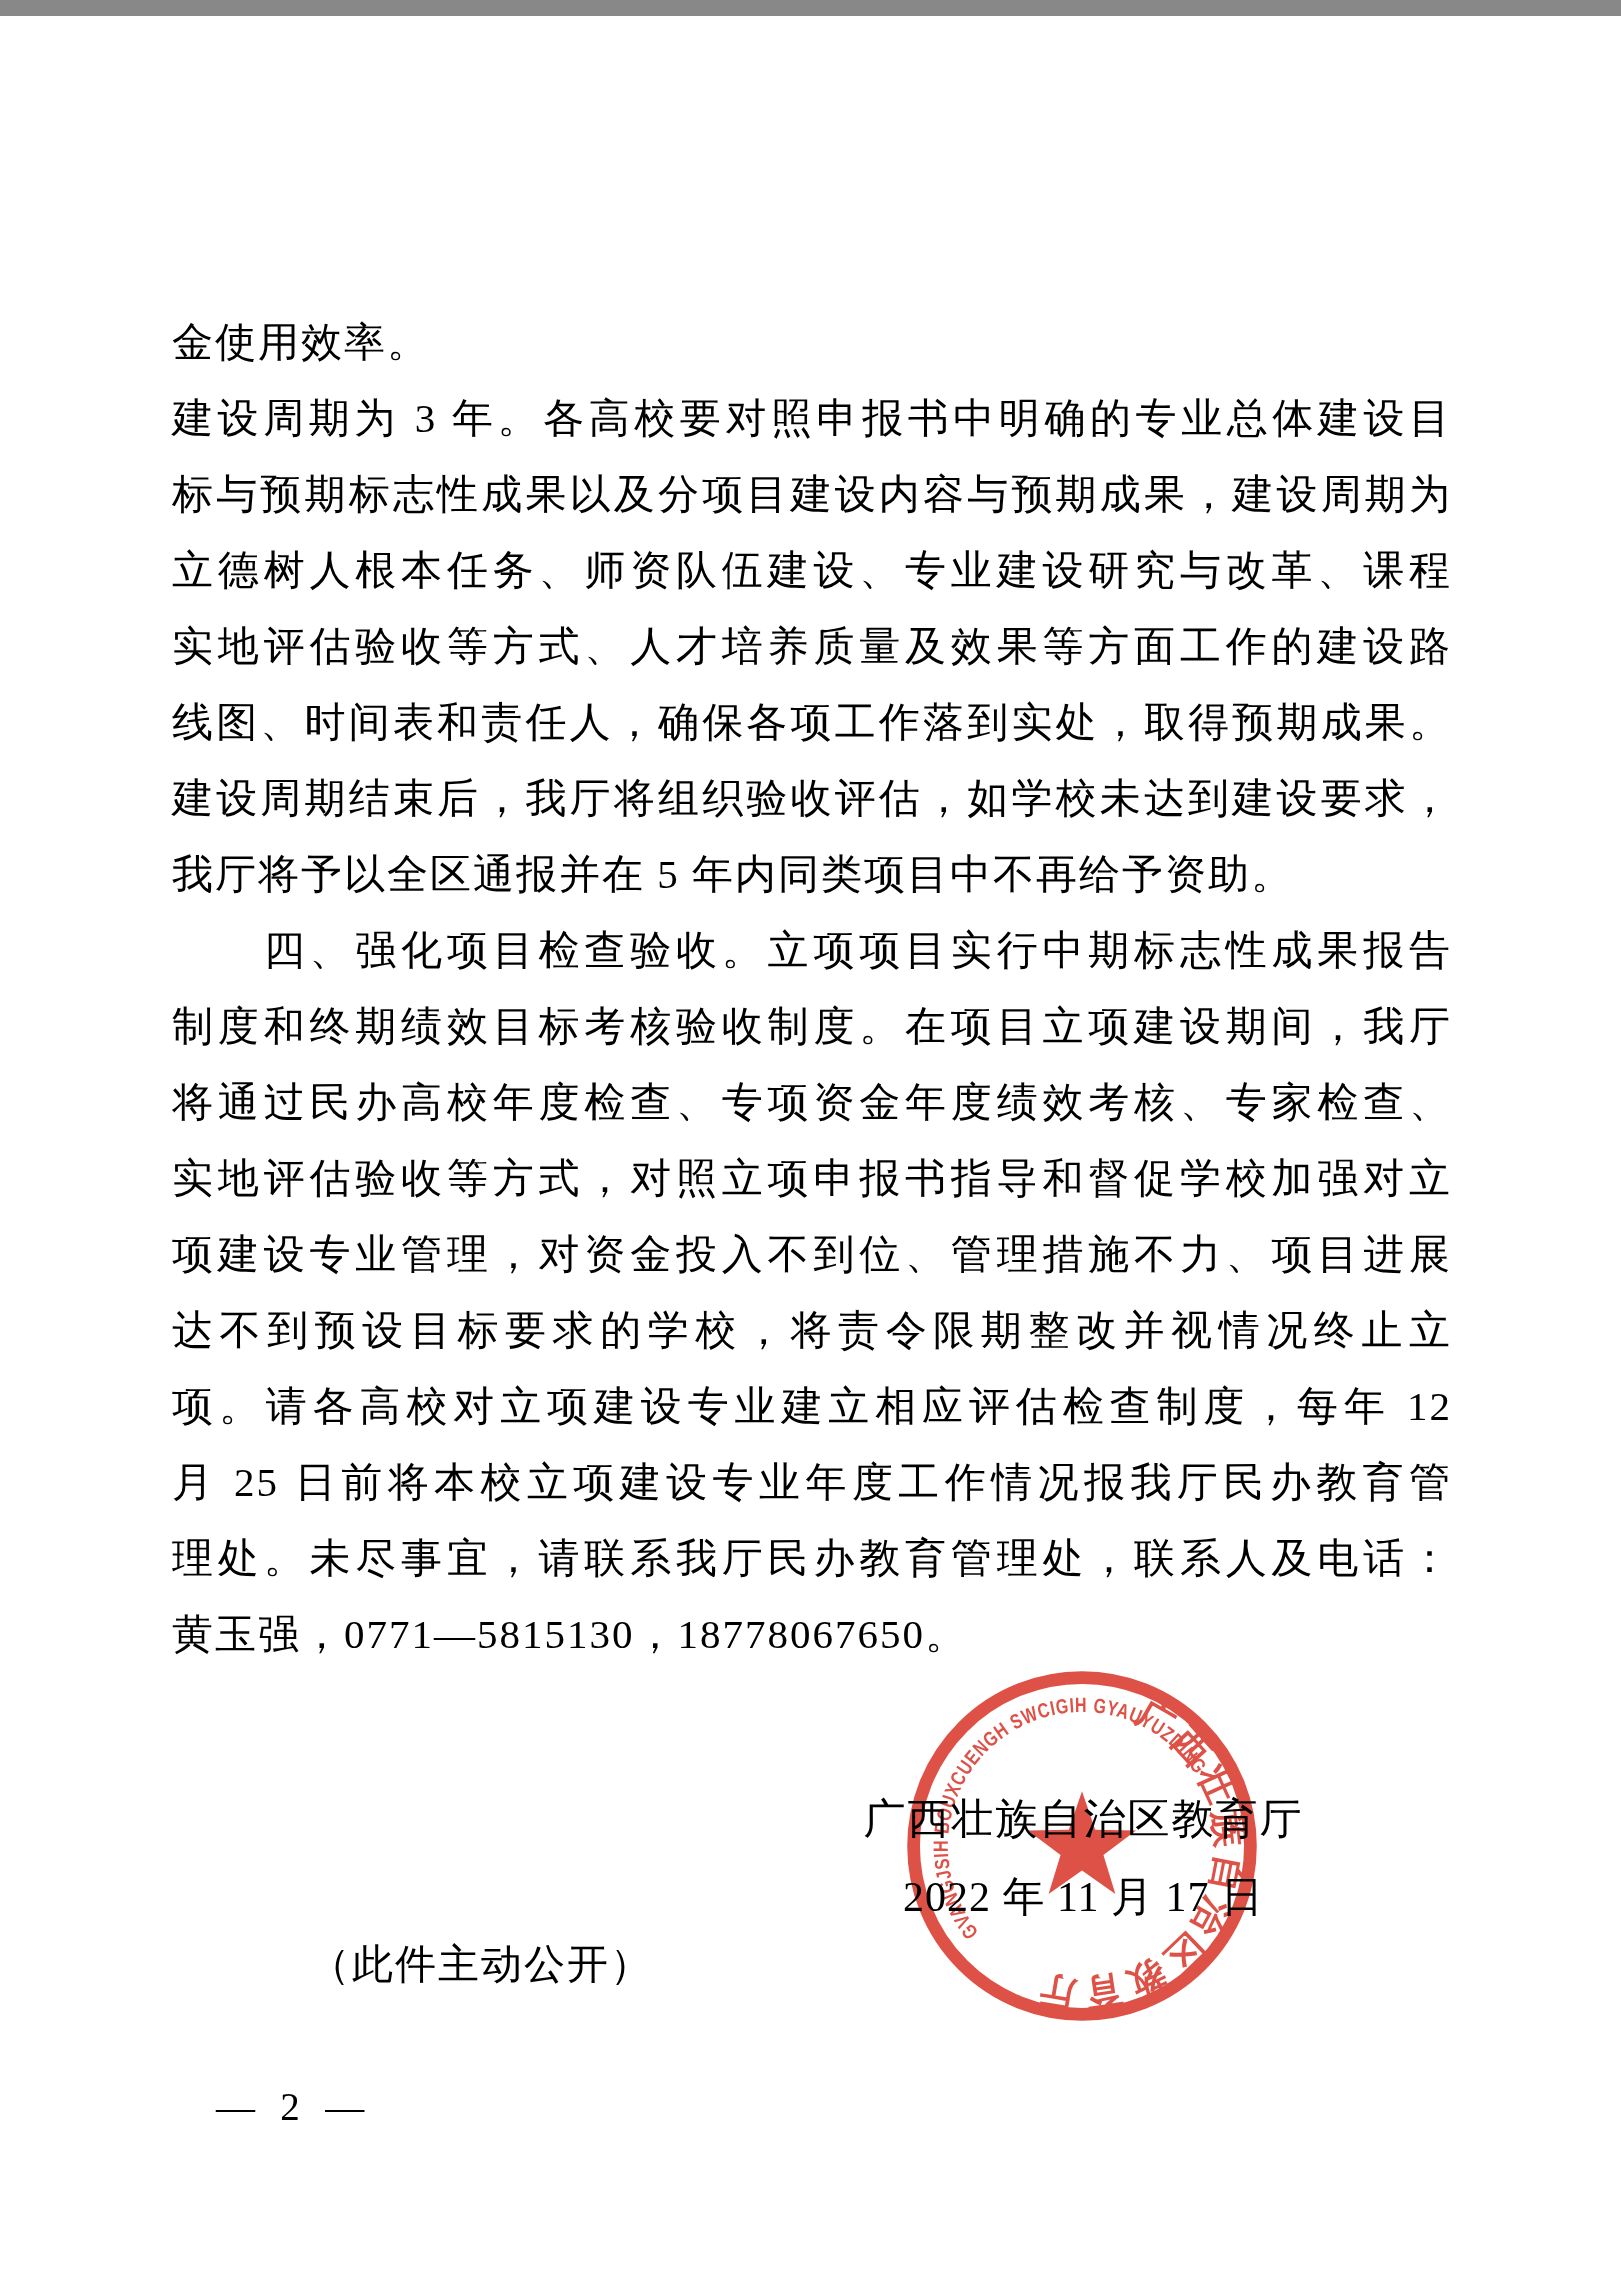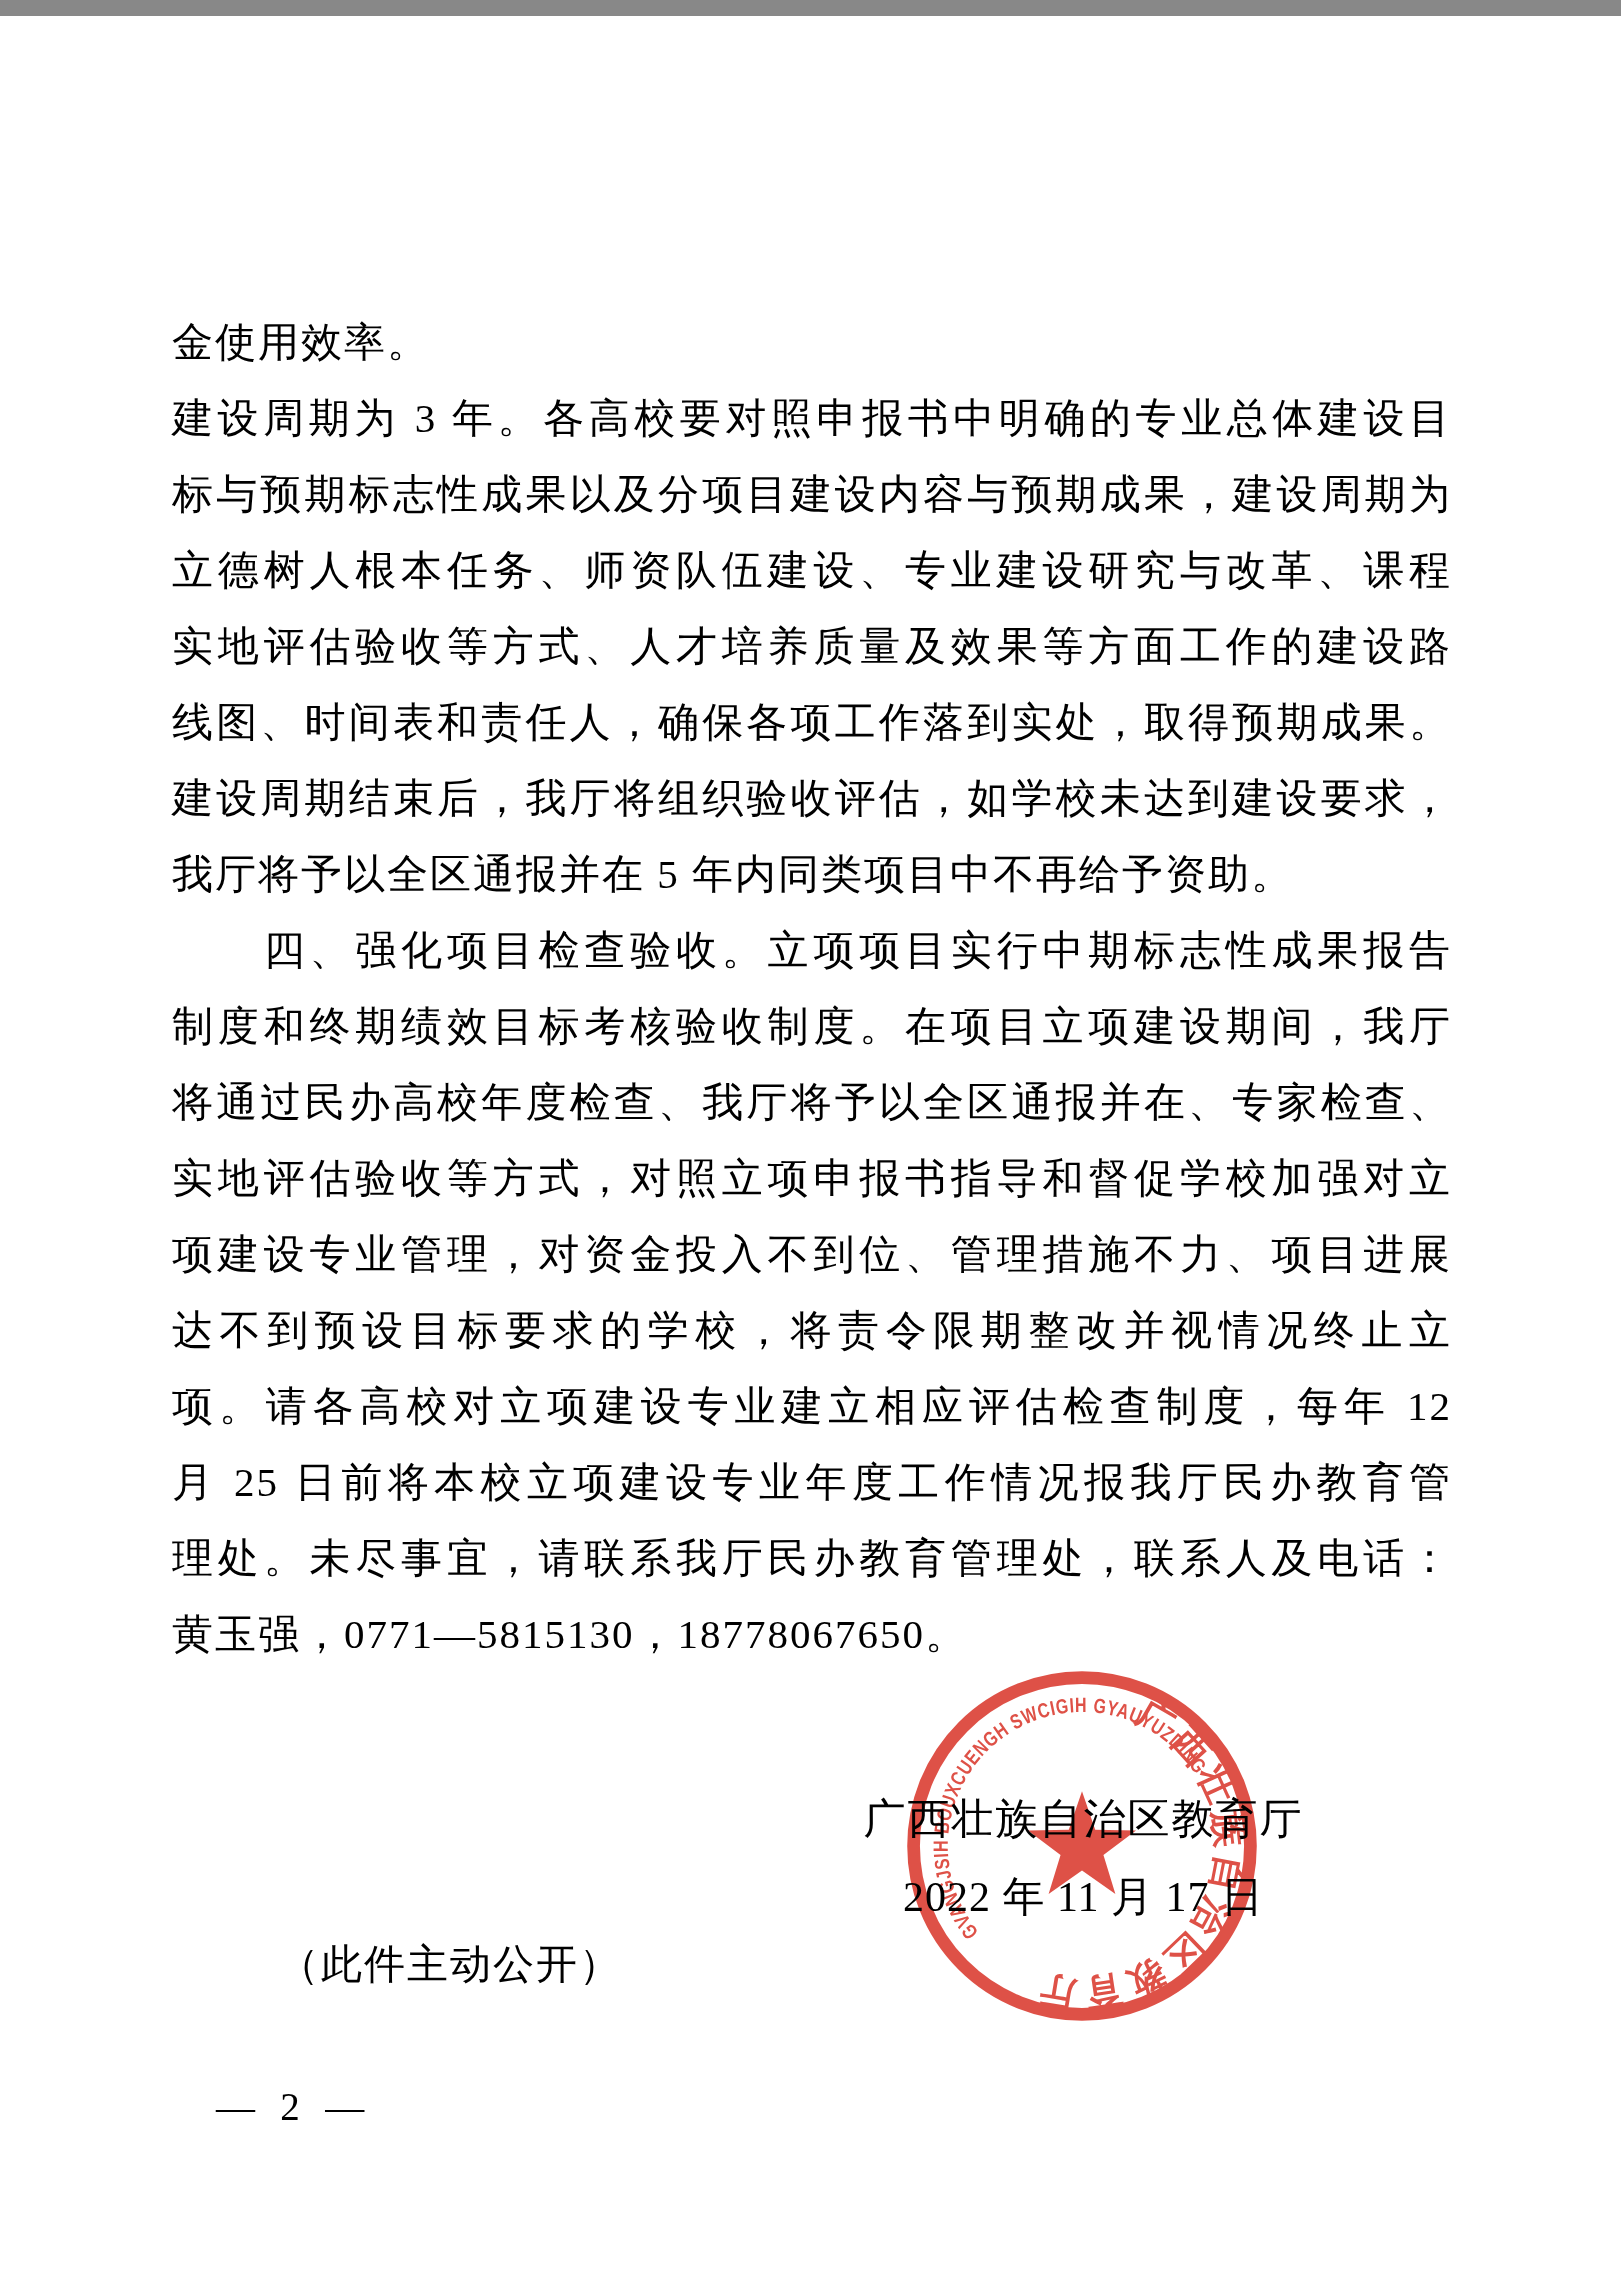--- a/index.html
+++ b/index.html
@@ -51,21 +51,21 @@
     top: 1858px;
     width: 539px;
     text-align: center;
     font-size: 42px;
     letter-spacing: 1px;
     line-height: 1.1;
     z-index: 2;
   }
   .doc-note {
     position: absolute;
-    left: 278px;
+    left: 309px;
     top: 1925px;
     font-size: 41px;
     letter-spacing: 2px;
     line-height: 1.15;
   }
   .page-num {
     position: absolute;
     left: 216px;
     top: 2070px;
     font-size: 39px;
@@ -108,21 +108,21 @@
       <div class="line">金使用效率。</div>
       <div class="line justify">建设周期为 3 年。各高校要对照申报书中明确的专业总体建设目</div>
       <div class="line justify">标与预期标志性成果以及分项目建设内容与预期成果，建设周期为</div>
       <div class="line justify">立德树人根本任务、师资队伍建设、专业建设研究与改革、课程</div>
       <div class="line justify">实地评估验收等方式、人才培养质量及效果等方面工作的建设路</div>
       <div class="line justify">线图、时间表和责任人，确保各项工作落到实处，取得预期成果。</div>
       <div class="line justify">建设周期结束后，我厅将组织验收评估，如学校未达到建设要求，</div>
       <div class="line">我厅将予以全区通报并在 5 年内同类项目中不再给予资助。</div>
       <div class="line justify">　　四、强化项目检查验收。立项项目实行中期标志性成果报告</div>
       <div class="line justify">制度和终期绩效目标考核验收制度。在项目立项建设期间，我厅</div>
-      <div class="line justify">将通过民办高校年度检查、我厅将予以全区通报并在、专家检查、</div>
+      <div class="line justify">将通过民办高校年度检查、专项资金年度绩效考核、专家检查、</div>
       <div class="line justify">实地评估验收等方式，对照立项申报书指导和督促学校加强对立</div>
       <div class="line justify">项建设专业管理，对资金投入不到位、管理措施不力、项目进展</div>
       <div class="line justify">达不到预设目标要求的学校，将责令限期整改并视情况终止立</div>
       <div class="line justify">项。请各高校对立项建设专业建立相应评估检查制度，每年 12</div>
       <div class="line justify">月 25 日前将本校立项建设专业年度工作情况报我厅民办教育管</div>
       <div class="line justify">理处。未尽事宜，请联系我厅民办教育管理处，联系人及电话：</div>
       <div class="line">黄玉强，0771—5815130，18778067650。</div>
     </div>
 
   <div class="sign-org">广西壮族自治区教育厅</div>

